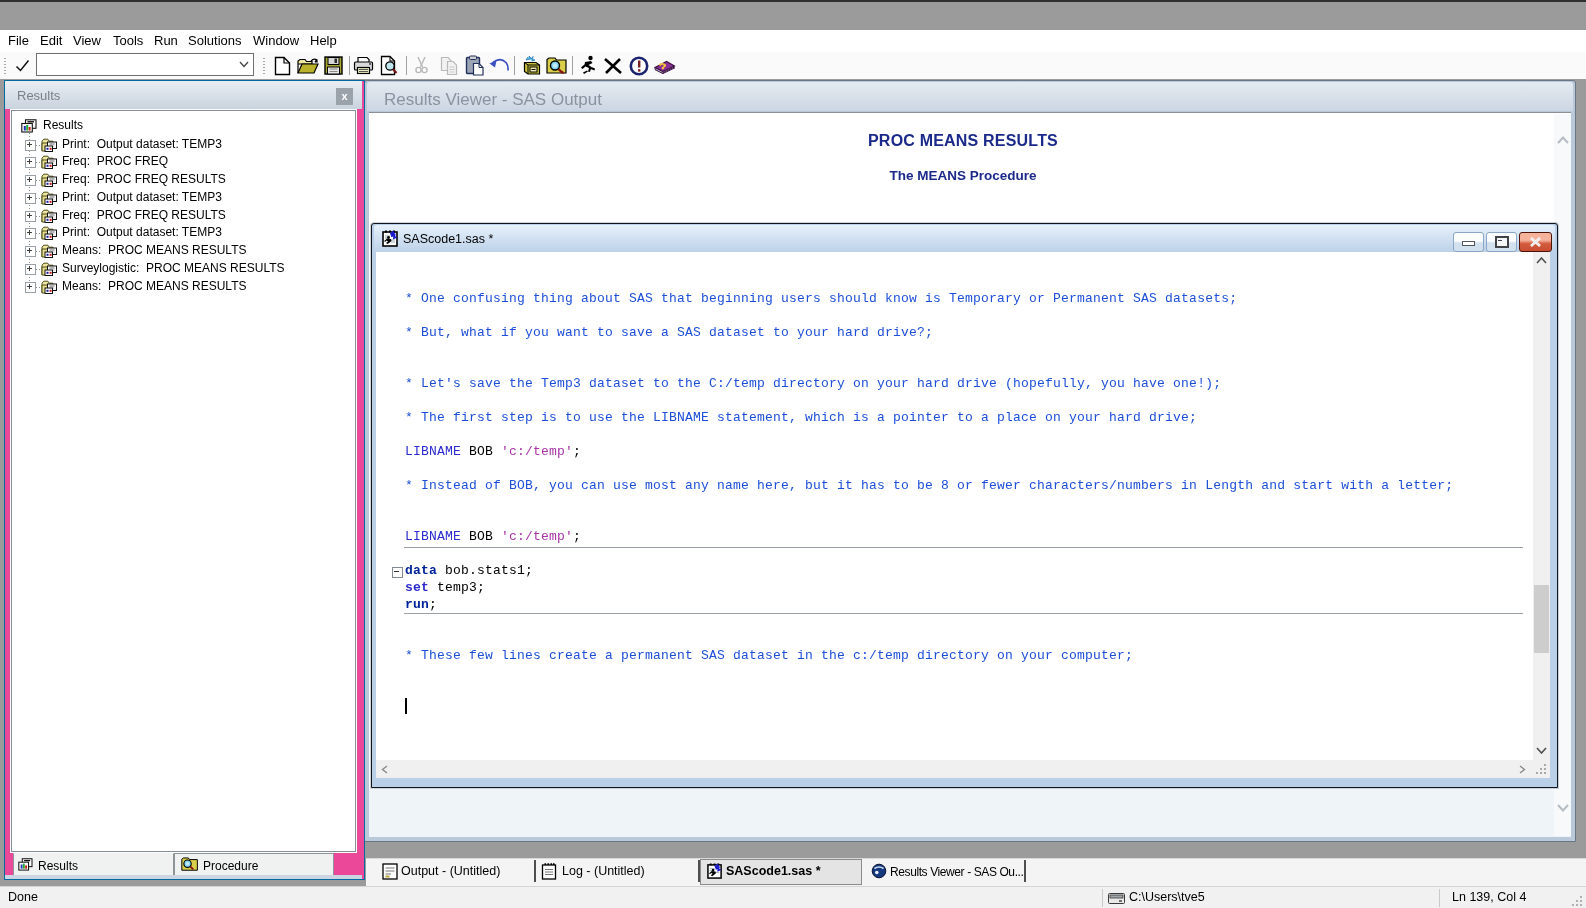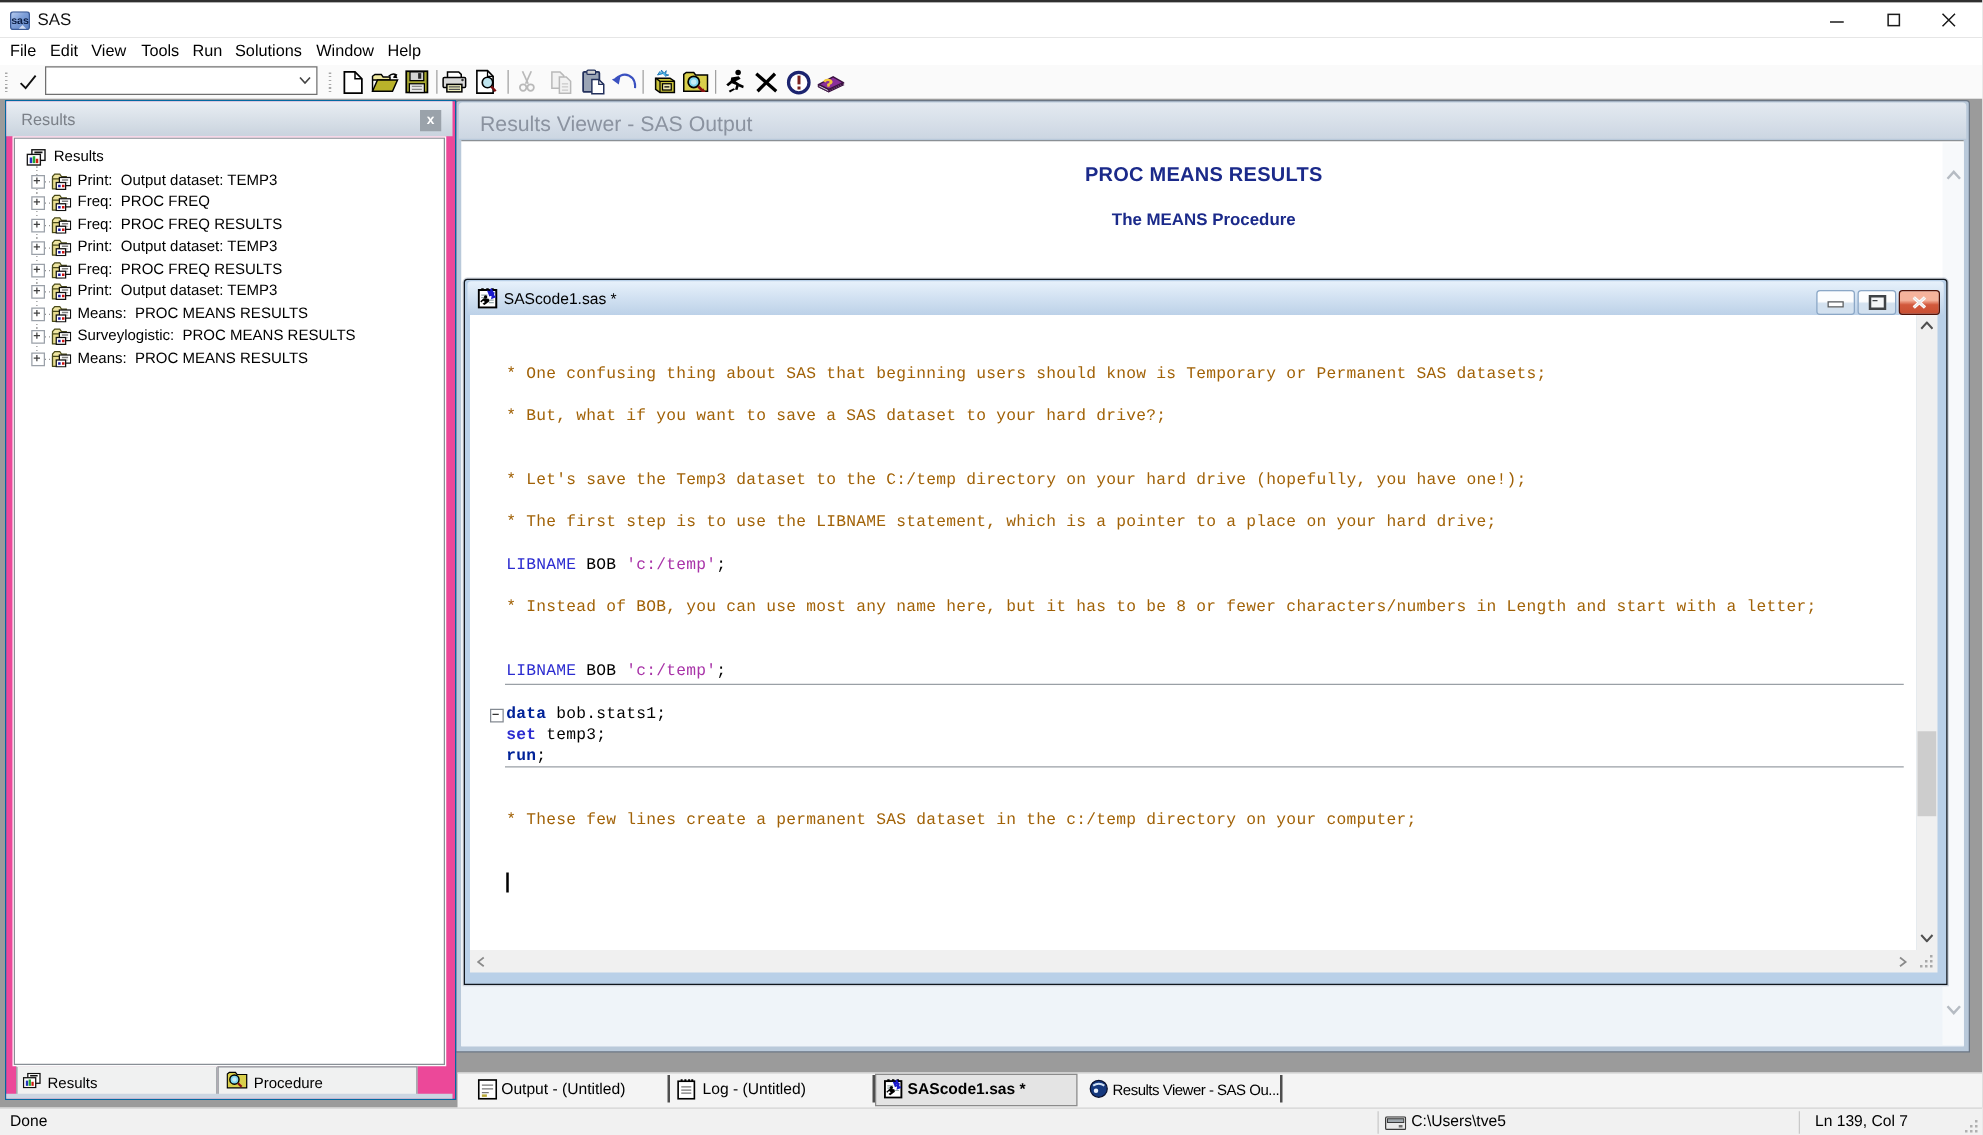--- a/index.html
+++ b/index.html
@@ -32,62 +32,38 @@
 #rvbody{left:4px;top:31px;width:1202px;height:724px;background:#fff;border-top:1px solid #8a9095}
 #rvsb{position:absolute;right:0;top:1px;width:17px;height:722px;background:#f7f9fb}
 
 #cwin{left:371px;top:144px;width:1185px;height:563px;background:#b9d0e8;border:1px solid #10161d;border-radius:3px 3px 0 0;box-shadow:0 0 0 1px rgba(60,80,110,.25)}
 #ctitle{left:2px;top:1px;width:1181px;height:27px;background:linear-gradient(#e7f1fb,#bcd1e8);font-size:13.5px;color:#000;border-radius:3px 3px 0 0}
 .cbtn{position:absolute;top:7px;width:29px;height:18px;border-radius:3px}
 #ced{left:4px;top:28px;width:1157px;height:508px;background:#fff;overflow:hidden}
 #cvsb{left:1161px;top:28px;width:17px;height:508px;background:#f0f0f0}
 #chsb{left:4px;top:536px;width:1174px;height:18px;background:#f0f0f0}
 .cl{position:absolute;left:29px;font:13px "Liberation Mono",monospace;letter-spacing:.2px;white-space:pre;color:#000}
-.cm{color:#a16207}
+.cm{color:#1d4ed8}
 .kw1{color:#2b2bd0}
 .kw2{color:#002298;font-weight:bold}
 .kw3{color:#2b2bd0;font-weight:bold}
 .str{color:#a833a8}
 .secline{position:absolute;left:28px;right:10px;height:1px;background:#9aa0a6}
 .mc{background:#e7ecf3;border:1px solid #b9c0c9;border-left:none;padding:5px 5px 10px 5px;text-align:right;white-space:nowrap}
 #mtable .mc:first-child{border-left:1px solid #b9c0c9}
 
 #winbar{left:0;top:779px;width:1586px;height:28px;font-size:12.5px}
 .wsep{position:absolute;top:2px;width:2px;height:22px;background:#4e4e4e}
 
 #statusbar{left:0;top:886px;width:1586px;height:22px;background:#f1f1f1;border-top:1px solid #d4d4d4;font-size:12.5px;color:#000}
 .svline{position:absolute;top:2px;width:1px;height:18px;background:#c9c9c9}
 </style></head>
 <body>
 <div id="app">
 <div class="abs" id="topstrip"></div>
-<div class="abs" id="titlebar">
-  <svg class="abs" style="left:8px;top:7px" width="16" height="15" viewBox="0 0 16 15">
-    <defs>
-          <linearGradient id="sasg" x1="0" y1="0" x2="1" y2="1">
-            <stop offset="0" stop-color="#b9cdf0"></stop>
-            <stop offset=".45" stop-color="#7e9fd8"></stop>
-            <stop offset="1" stop-color="#5c82c4"></stop>
-          </linearGradient>
-        </defs>
-    <rect x="0.5" y="0.5" width="15" height="14" rx="2" fill="url(#sasg)" stroke="#3a5a96"></rect>
-    <text x="8" y="10.5" font-family="Liberation Sans" font-size="8.5" font-weight="bold" fill="#0a1c42" text-anchor="middle">sas</text>
-    <path d="M10 11 L13 14 L7 14 Z" fill="#e8eefa" opacity=".8"></path>
-  </svg>
-  <span class="abs" style="left:30px;top:6px;font-size:13.5px;color:#111">SAS</span>
-  <svg class="abs" style="left:1459px;top:8px" width="22" height="14" viewBox="0 0 22 14">
-        <line x1="5" y1="7.5" x2="16" y2="7.5" stroke="#1a1a1a" stroke-width="1.2"></line>
-      </svg>
-  <svg class="abs" style="left:1505px;top:4px" width="20" height="20" viewBox="0 0 20 20">
-        <rect x="5.5" y="5.5" width="9" height="9" fill="none" stroke="#1a1a1a" stroke-width="1.2"></rect>
-      </svg>
-  <svg class="abs" style="left:1549px;top:4px" width="20" height="20" viewBox="0 0 20 20">
-        <path d="M5 5 L15 15 M15 5 L5 15" stroke="#1a1a1a" stroke-width="1.2"></path>
-      </svg>
-</div>
 <div class="abs" id="menubar">
   <span style="left:8px">File</span>
       <span style="left:40px">Edit</span>
       <span style="left:73px">View</span>
       <span style="left:113px">Tools</span>
       <span style="left:154px">Run</span>
       <span style="left:188px">Solutions</span>
       <span style="left:253px">Window</span>
       <span style="left:310px">Help</span>
 </div>
@@ -476,21 +452,21 @@
 <div class="abs" id="statusbar">
   <span class="abs" style="left:8px;top:3px">Done</span>
   <div class="svline" style="left:1102px"></div>
   <svg class="abs" style="left:1108px;top:6px" width="17" height="11" viewBox="0 0 17 11">
         <rect x="0.5" y="0.5" width="16" height="10" rx="1" fill="#e9e9e9" stroke="#3a3a3a"></rect>
         <rect x="2" y="2" width="13" height="3" fill="#9fa7ad" stroke="#3a3a3a" stroke-width=".8"></rect>
         <rect x="11" y="7" width="3" height="2" fill="#707070"></rect>
       </svg>
   <span class="abs" style="left:1129px;top:3px">C:\Users\tve5</span>
   <div class="svline" style="left:1439px"></div>
-  <span class="abs" style="left:1452px;top:3px">Ln 139, Col 7</span>
+  <span class="abs" style="left:1452px;top:3px">Ln 139, Col 4</span>
   <svg class="abs" style="left:1571px;top:8px" width="12" height="12" viewBox="0 0 12 12">
         <g fill="#b0b0b0">
           <rect x="9" y="1" width="2" height="2"></rect>
           <rect x="5" y="5" width="2" height="2"></rect>
           <rect x="9" y="5" width="2" height="2"></rect>
           <rect x="1" y="9" width="2" height="2"></rect>
           <rect x="5" y="9" width="2" height="2"></rect>
           <rect x="9" y="9" width="2" height="2"></rect>
         </g>
       </svg>

